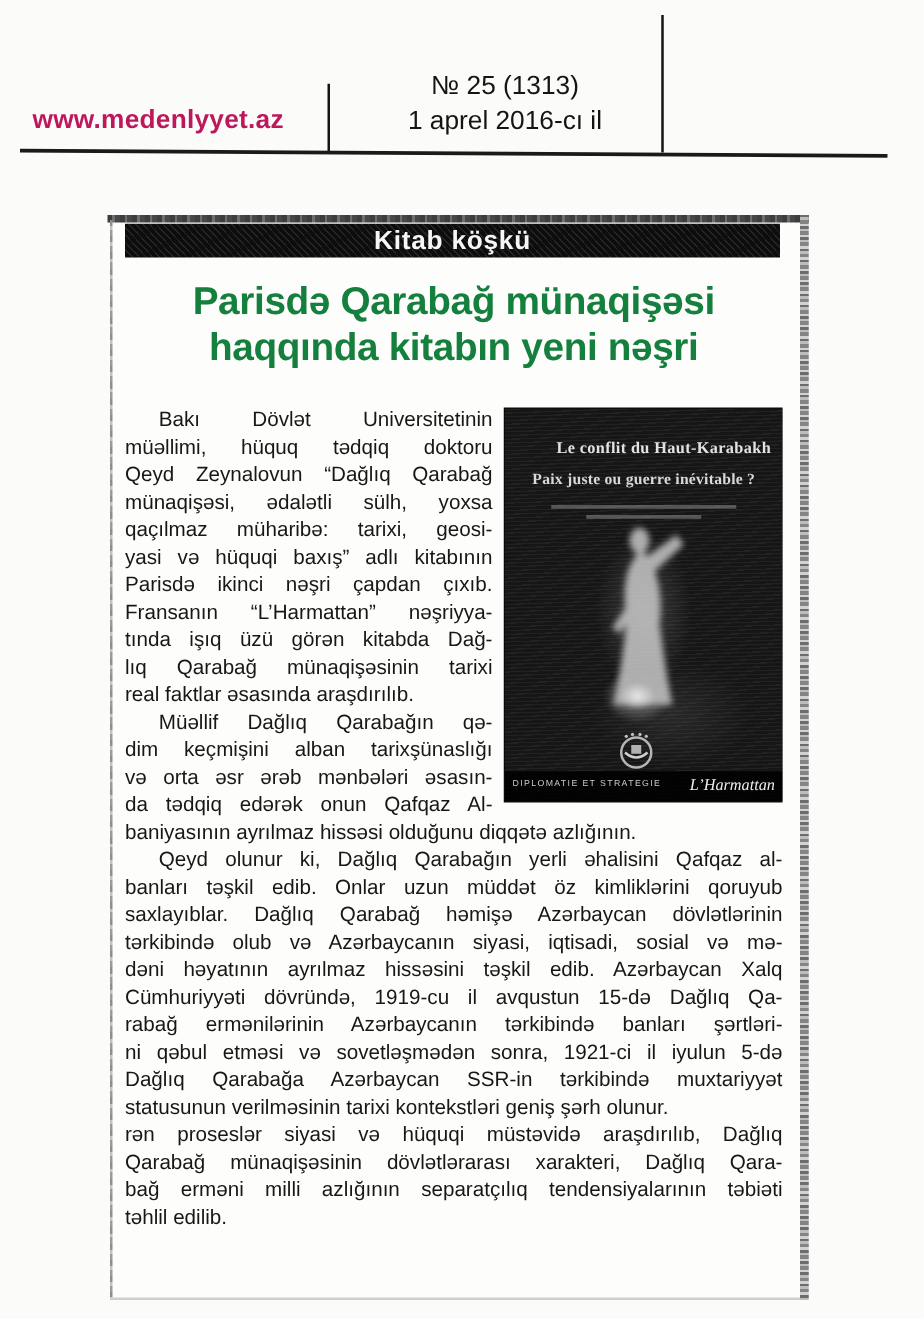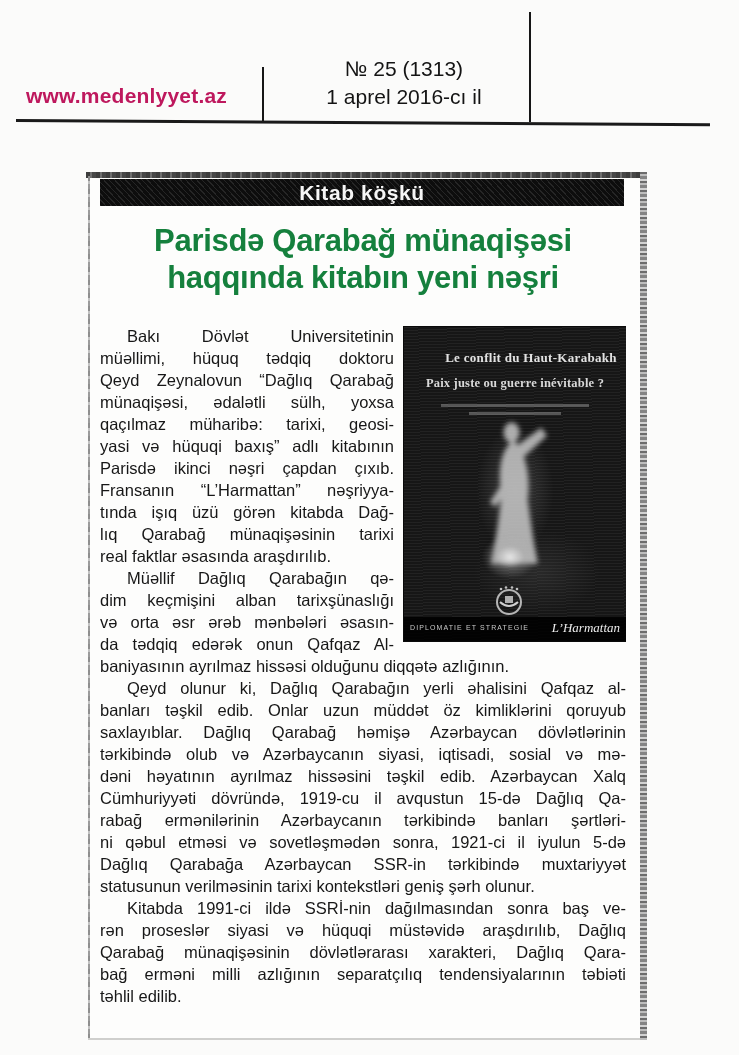--- a/index.html
+++ b/index.html
@@ -175,20 +175,19 @@
         <div class="ln ind">Qeyd olunur ki, Dağlıq Qarabağın yerli əhalisini Qafqaz al-</div>
         <div class="ln">banları təşkil edib. Onlar uzun müddət öz kimliklərini qoruyub</div>
         <div class="ln">saxlayıblar. Dağlıq Qarabağ həmişə Azərbaycan dövlətlərinin</div>
         <div class="ln">tərkibində olub və Azərbaycanın siyasi, iqtisadi, sosial və mə-</div>
         <div class="ln">dəni həyatının ayrılmaz hissəsini təşkil edib. Azərbaycan Xalq</div>
         <div class="ln">Cümhuriyyəti dövründə, 1919-cu il avqustun 15-də Dağlıq Qa-</div>
         <div class="ln">rabağ ermənilərinin Azərbaycanın tərkibində banları şərtləri-</div>
         <div class="ln">ni qəbul etməsi və sovetləşmədən sonra, 1921-ci il iyulun 5-də</div>
         <div class="ln">Dağlıq Qarabağa Azərbaycan SSR-in tərkibində muxtariyyət</div>
         <div class="ln end">statusunun verilməsinin tarixi kontekstləri geniş şərh olunur.</div>
-        <div class="ln ind">Kitabda 1991-ci ildə SSRİ-nin dağılmasından sonra baş ve-</div>
         <div class="ln">rən proseslər siyasi və hüquqi müstəvidə araşdırılıb, Dağlıq</div>
         <div class="ln">Qarabağ münaqişəsinin dövlətlərarası xarakteri, Dağlıq Qara-</div>
         <div class="ln">bağ erməni milli azlığının separatçılıq tendensiyalarının təbiəti</div>
         <div class="ln end">təhlil edilib.</div>
       </div>
   </div>
 </div>
 
 </body></html>

